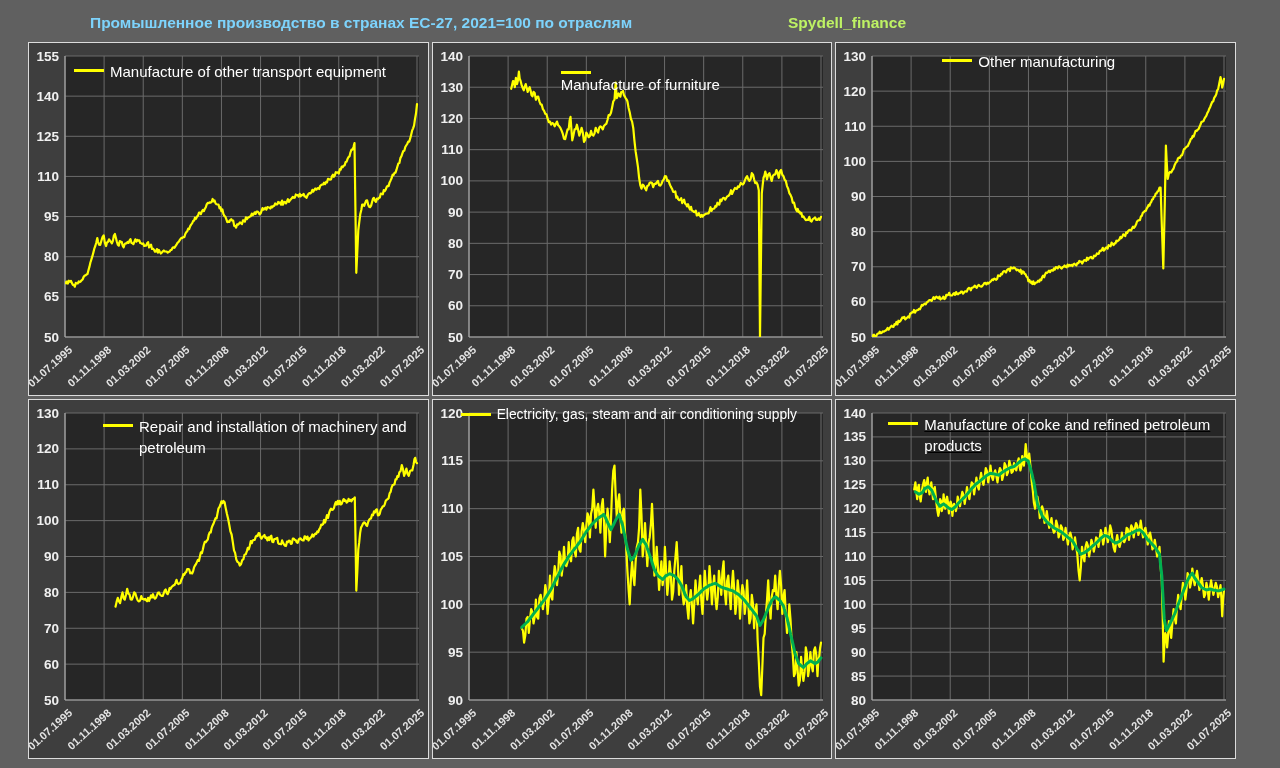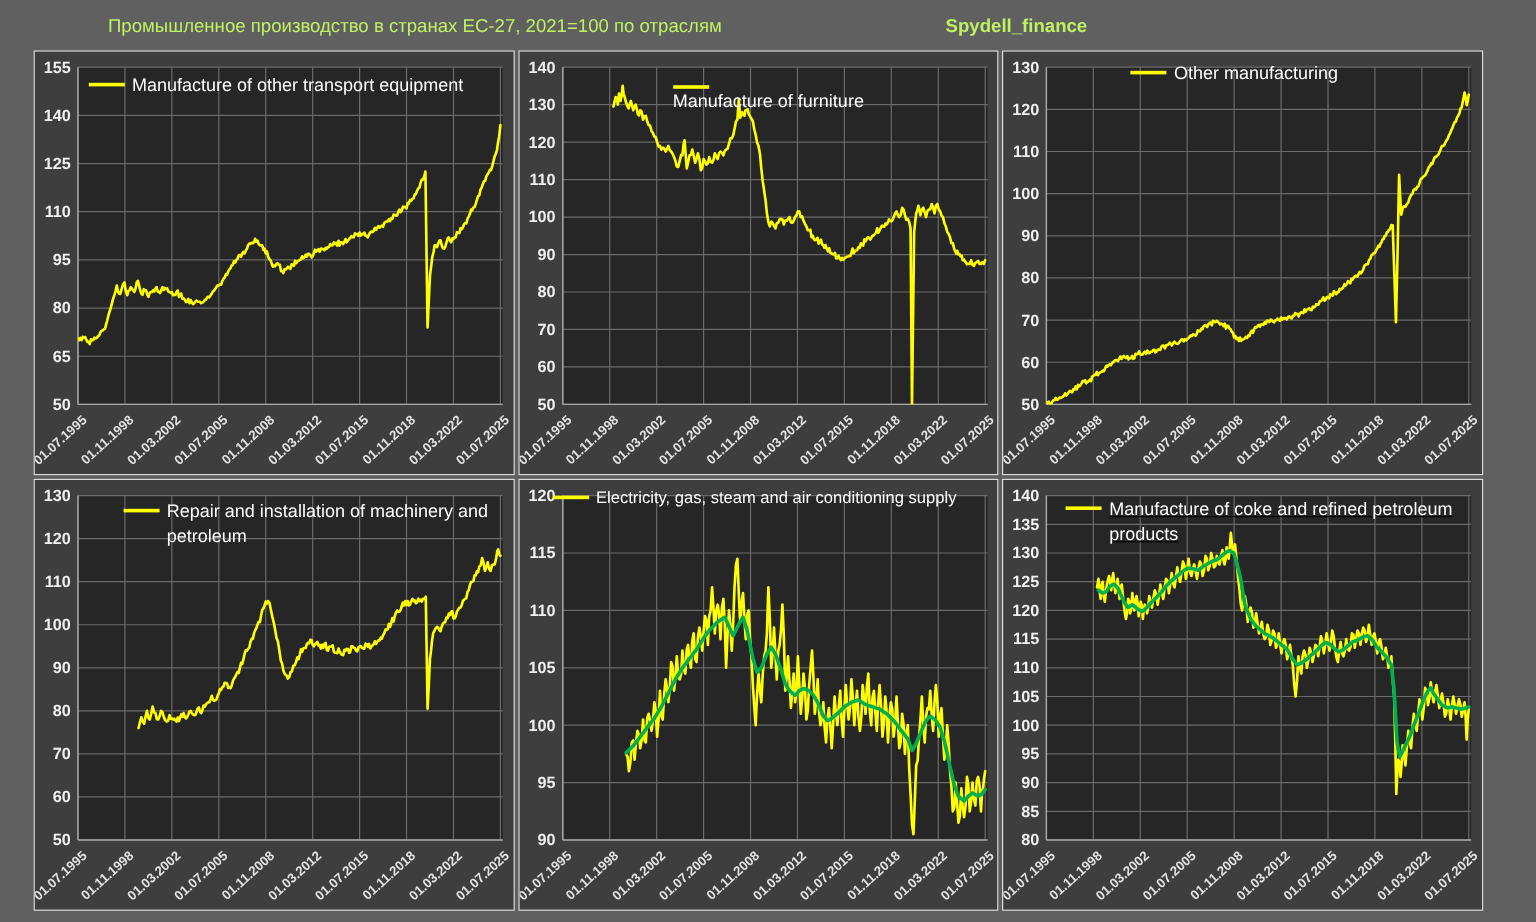--- a/index.html
+++ b/index.html
@@ -4,21 +4,21 @@
 <style>
   html,body{margin:0;padding:0;}
   body{
     width:1280px;height:768px;overflow:hidden;
     background:#606060;
     font-family:"Liberation Sans", sans-serif;
     position:relative;
   }
   .header-title{
     position:absolute;top:14px;left:90px;
-    color:#bef264;font-size:15.5px;font-weight:normal;white-space:nowrap;
+    color:#7dd3fc;font-size:15.5px;font-weight:bold;white-space:nowrap;
   }
   .header-brand{
     position:absolute;top:14px;left:788px;
     color:#bef264;font-size:15.5px;font-weight:bold;white-space:nowrap;
   }
   .grid{
     position:absolute;left:28px;top:42px;width:1208px;height:717px;
     display:grid;
     grid-template-columns:1fr 1fr 1fr;
     grid-template-rows:354px 360px;

